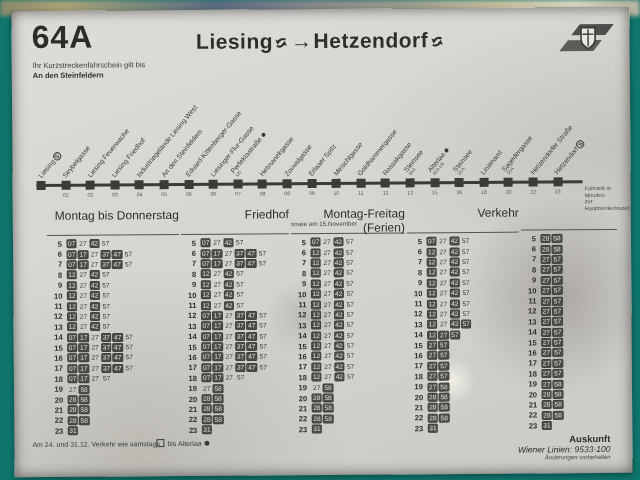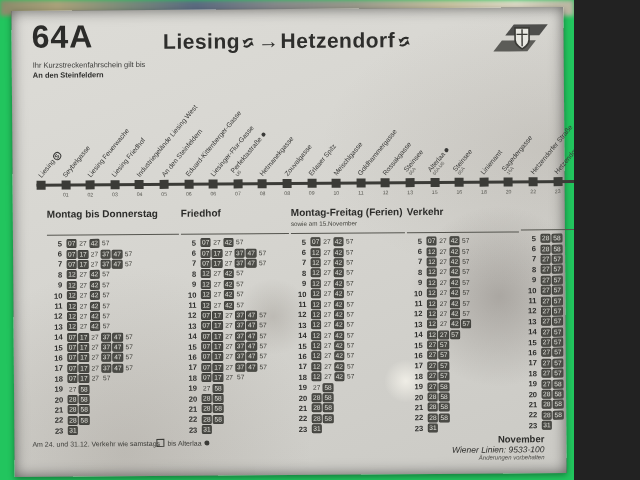--- a/index.html
+++ b/index.html
@@ -1,17 +1,17 @@
 <!DOCTYPE html>
 <html><head>
 <meta charset="utf-8">
 <style>
   html,body{margin:0;padding:0;width:640px;height:480px;overflow:hidden;background:#222;
     font-family:"Liberation Sans","DejaVu Sans",sans-serif;}
-  .photo{position:relative;width:574px;height:480px;background:#22c55e;overflow:hidden;}
+  .photo{position:relative;width:640px;height:480px;background:#0f766e;overflow:hidden;}
   .photo-top-strip{position:absolute;top:0;left:0;right:0;height:16px;
     background:linear-gradient(90deg,#8a8a6a 0%,#aaa27a 10%,#7a8a7a 22%,#5a6a80 34%,#86888a 48%,#9a9a8c 62%,#c8c2a0 78%,#e0dcc8 90%,#b8b4a0 100%);
     filter:blur(2px);}
   .sign{position:absolute;top:9px;left:13px;right:9px;bottom:5px;
     transform:rotate(-0.4deg);
     background:
       radial-gradient(circle at 88% 62%, rgba(70,60,55,.28), transparent 16%),
       radial-gradient(circle at 47% 66%, rgba(90,80,70,.18), transparent 9%),
       radial-gradient(circle at 71% 80%, rgba(245,243,235,.85), transparent 4%),
       radial-gradient(ellipse at 20% 95%, rgba(110,100,90,.20), transparent 30%),
@@ -37,21 +37,21 @@
   .stop-label{position:absolute;bottom:22px;transform:rotate(-50deg);transform-origin:0 100%;
     white-space:nowrap;font-size:6.8px;color:#3a3a38;line-height:1.05;}
   .stop-label .conn{display:block;font-size:4.8px;color:#4c4c48;}
   .stop-label .mini-s{font-weight:bold;font-size:6px;border:0.5px solid #3a3a38;border-radius:50%;padding:0 1px;margin-left:1px;}
   .stop-label .mini-u{display:inline-block;width:4px;height:4px;background:#3a3a38;border-radius:50%;margin-left:2px;}
   .stop-minute{position:absolute;top:111px;font-size:5.2px;color:#55554f;width:12px;text-align:center;}
   .travel-note{position:absolute;left:572px;top:108px;font-size:5.6px;color:#4a4a46;line-height:1.2;}
   
   .timetable{position:absolute;left:0;top:198px;right:0;height:232px;}
   .tt-group{position:absolute;top:0;}
-  .tt-header{font-size:10px;font-weight:bold;color:#2c2c2a;height:15px;}
+  .tt-header{font-size:12px;font-weight:normal;color:#2c2c2a;height:15px;text-align:right;}
   .tt-sub{font-size:6.3px;color:#45453f;height:9px;margin-top:-2px;}
   .tt-head-block{height:26px;border-bottom:1px solid #55554f;margin-bottom:3px;}
   .t-row{display:flex;align-items:center;height:10.4px;}
   .t-hour{width:15px;text-align:right;font-weight:bold;font-size:7.6px;color:#2e2e2c;margin-right:5px;flex:none;}
   .m{font-size:6.6px;color:#34342f;margin-right:2px;padding:0 1px;line-height:8px;}
   .m.b{background:#4b4b46;color:#e4e4de;border-radius:1px;box-shadow:0 0 0 .5px #3a3a36;}
   
   .fn-left1{position:absolute;left:18px;top:430px;font-size:7px;color:#3c3c38;}
   .fn-left2{position:absolute;left:142px;top:429px;font-size:7px;color:#3c3c38;display:flex;align-items:center;gap:3px;}
   .open-box{display:inline-block;width:6px;height:6px;border:1.2px solid #3a3a36;background:transparent;}
@@ -813,19 +813,19 @@
         </div>
       </div>
 
     <div class="fn-left1">Am 24. und 31.12. Verkehr wie samstags</div>
     <div class="fn-left2">
       <span class="open-box"></span>
       <span>bis Alterlaa</span>
       <span class="u-dot"></span>
     </div>
     <div class="info">
-      <div class="t1">November</div>
+      <div class="t1">Auskunft</div>
       <div class="t2">Wiener Linien: 9533-100</div>
       <div class="t3">Änderungen vorbehalten</div>
     </div>
 
   </div>
 </div>
 
 </body></html>

